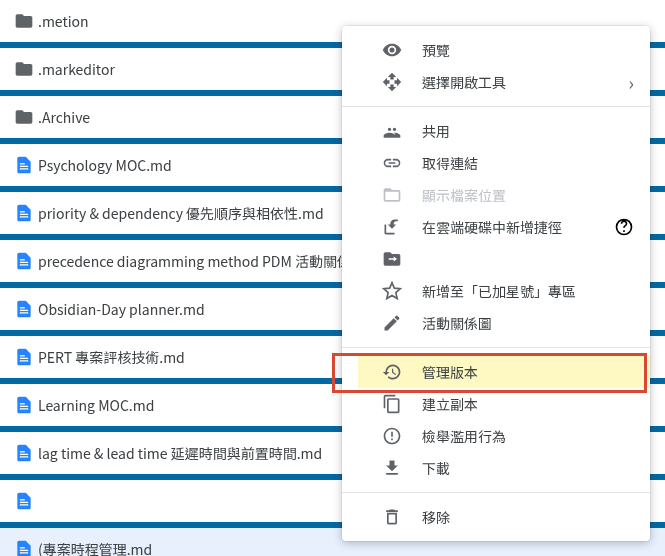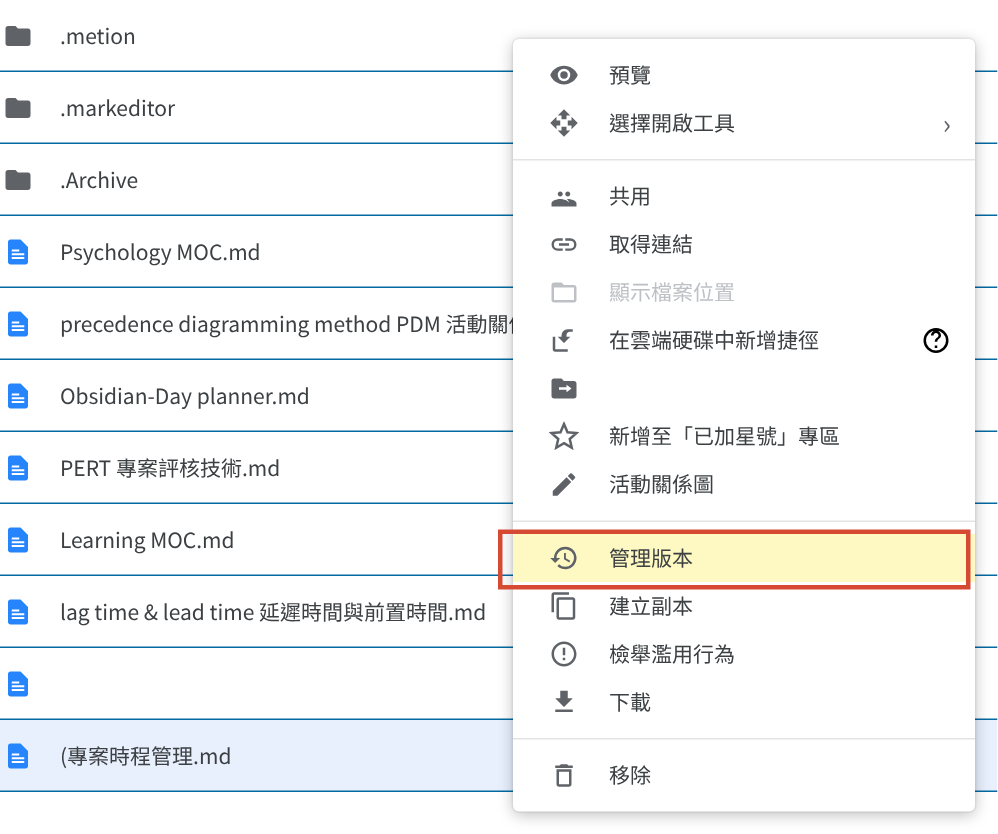--- a/index.html
+++ b/index.html
@@ -11,23 +11,23 @@
     width: 665px;
     height: 556px;
     overflow: hidden;
     position: relative;
   }
   .file-list { width: 100%; }
   .file-row {
     display: flex;
     align-items: center;
     height: 48px;
-    padding-left: 2px;
-    border-bottom: 1px solid #0369a1;
-    gap: 18px;
+    padding-left: 14px;
+    border-bottom: 6px solid #0369a1;
+    gap: 4px;
     cursor: pointer;
   }
   .file-row.selected { background: #e8f0fe; }
   .icon-slot {
     width: 20px; height: 20px;
     display: flex; align-items: center; justify-content: center;
     flex-shrink: 0;
   }
   .icon-slot svg { width: 20px; height: 20px; }
   .file-name {
@@ -49,20 +49,21 @@
     z-index: 10;
   }
   .menu-item {
     display: flex;
     align-items: center;
     height: 32px;
     padding: 0 16px 0 24px;
     gap: 20px;
     cursor: pointer;
     position: relative;
+    margin-left: 16px;
   }
   .menu-item.disabled { color: #bdc1c6; cursor: default; }
   .menu-icon {
     width: 20px; height: 20px;
     display: flex; align-items: center; justify-content: center;
     flex-shrink: 0;
     color: #5f6368;
   }
   .menu-item.disabled .menu-icon { color: #bdc1c6; }
   .menu-icon svg { width: 20px; height: 20px; fill: currentColor; }
@@ -181,20 +182,28 @@
         </svg>
       </span>
       <span class="file-name">Psychology MOC.md</span>
     </div>
     <div class="file-row">
       <span class="icon-slot">
         <svg viewBox="0 0 24 24">
           <use href="#ic-doc"></use>
         </svg>
       </span>
+      <span class="file-name">priority &amp; dependency 優先順序與相依性.md</span>
+    </div>
+    <div class="file-row">
+      <span class="icon-slot">
+        <svg viewBox="0 0 24 24">
+          <use href="#ic-doc"></use>
+        </svg>
+      </span>
       <span class="file-name">precedence diagramming method PDM 活動關係圖</span>
     </div>
     <div class="file-row">
       <span class="icon-slot">
         <svg viewBox="0 0 24 24">
           <use href="#ic-doc"></use>
         </svg>
       </span>
       <span class="file-name">Obsidian-Day planner.md</span>
     </div>

